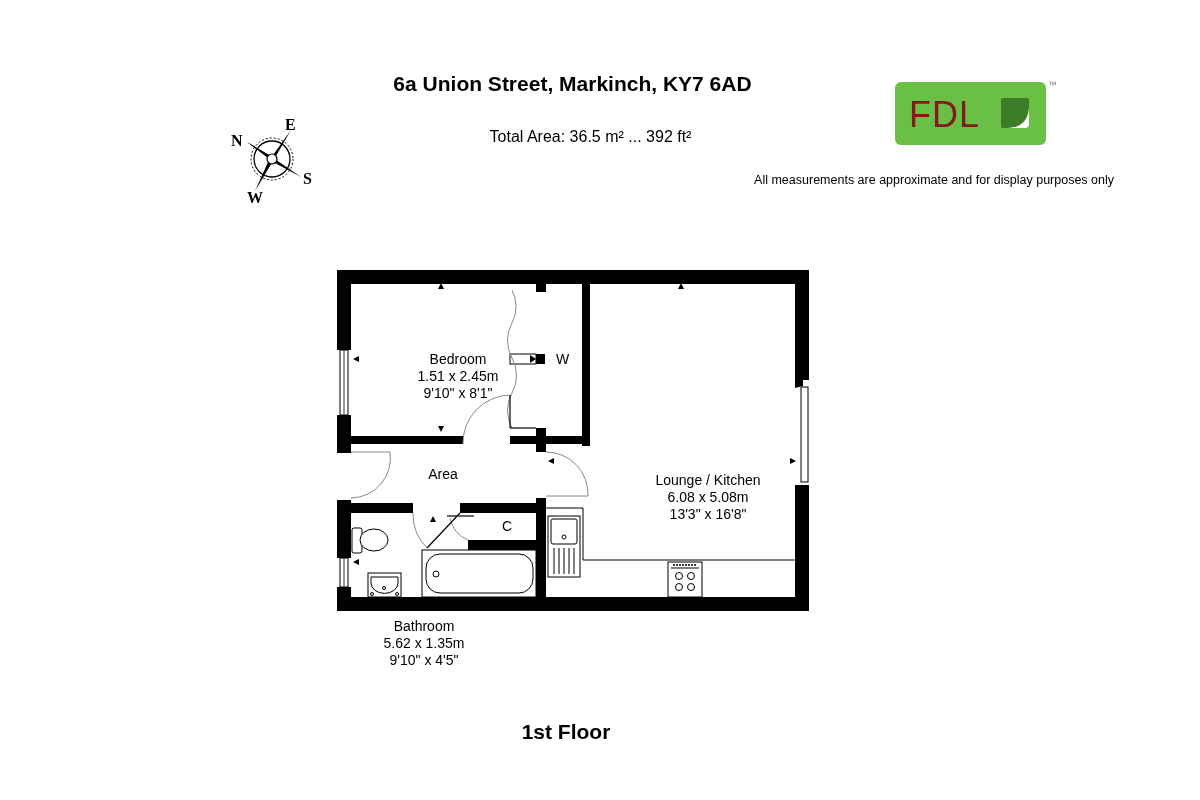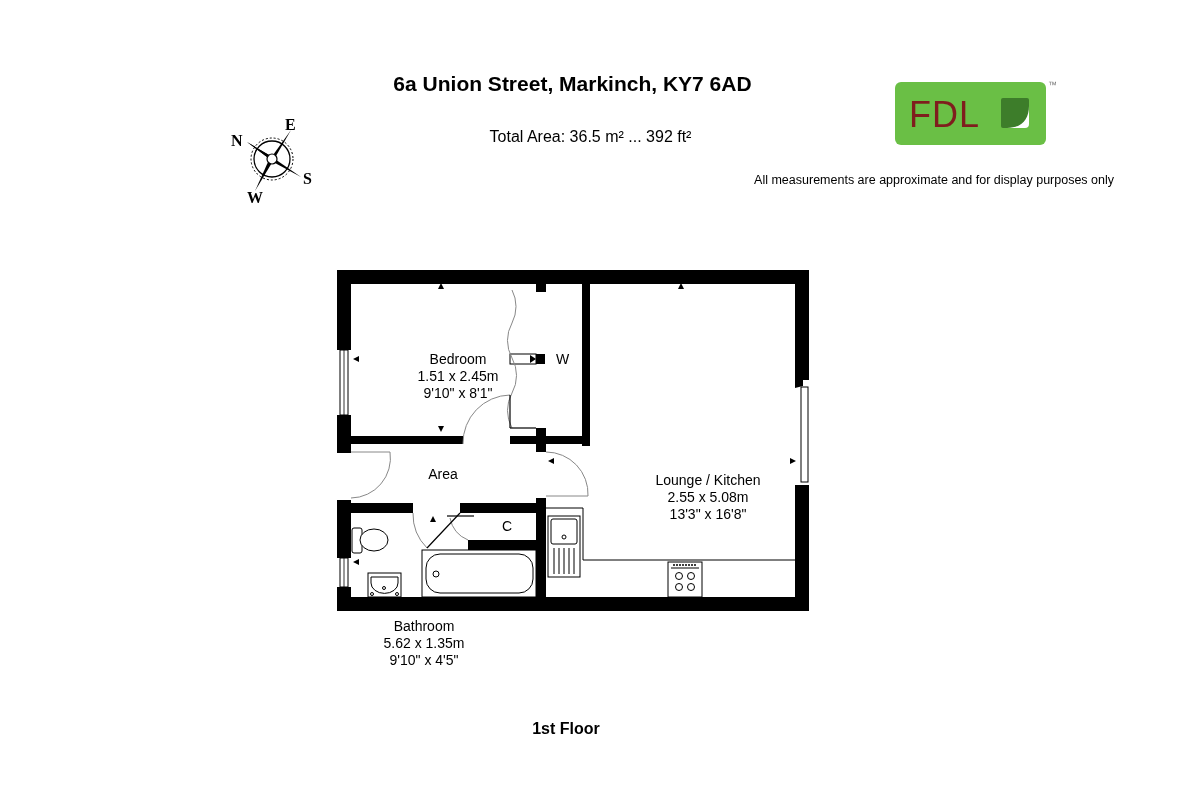--- a/index.html
+++ b/index.html
@@ -1,20 +1,20 @@
 <!DOCTYPE html>
 <html><head>
   <meta charset="utf-8">
   <style>
     html, body { margin: 0; padding: 0; background: #ffffff; }
     body { width: 1200px; height: 800px; position: relative; overflow: hidden; font-family: "Liberation Sans", sans-serif; color: #000; }
     .title { position: absolute; left: 0; width: 1145px; top: 72px; text-align: center; font-weight: bold; font-size: 21px; }
     .area { position: absolute; left: 0; width: 1123px; top: 128px; text-align: center; font-size: 16px; margin-left: 29px; }
     .disclaimer { position: absolute; left: 0; width: 1114px; top: 173px; text-align: right; font-size: 12.5px; }
-    .floor-label { position: absolute; left: 0; width: 1132px; top: 720px; text-align: center; font-weight: bold; font-size: 16px; }
+    .floor-label { position: absolute; left: 0; width: 1132px; top: 720px; text-align: center; font-weight: bold; font-size: 21px; }
     .logo { position: absolute; left: 895px; top: 82px; width: 151px; height: 63px; background: #6abf45; border-radius: 6px; }
     .logo-text { position: absolute; left: 14px; top: 12px; font-size: 36px; color: #7f1d1d; letter-spacing: 1px; }
     .logo-leaf { position: absolute; left: 104px; top: 14px; width: 32px; height: 34px; }
     .tm { position: absolute; left: 1048px; top: 80px; font-size: 9px; color: #777; }
     .compass { position: absolute; left: 225px; top: 115px; width: 100px; height: 95px; }
     .plan { position: absolute; left: 0; top: 0; width: 1200px; height: 800px; }
     .room-label { position: absolute; text-align: center; font-size: 14px; line-height: 17px; }
     .room-label div { white-space: nowrap; }
     .tag { position: absolute; font-size: 14px; }
   </style>
@@ -178,21 +178,21 @@
   <line x1="673" y1="565" x2="697" y2="565" stroke="#000" stroke-width="1.5" stroke-dasharray="2,1"></line>
 </svg>
 
 <div class="room-label" style="left:402px; top:351px; width:112px;">
   <div>Bedroom</div>
   <div>1.51 x 2.45m</div>
   <div>9'10" x 8'1"</div>
 </div>
 <div class="room-label" style="left:636px; top:440px; width:144px;margin-top:32px;">
   <div>Lounge / Kitchen</div>
-  <div>2.55 x 5.08m</div>
+  <div>6.08 x 5.08m</div>
   <div>13'3" x 16'8"</div>
 </div>
 <div class="room-label" style="left:368px; top:618px; width:112px;">
   <div>Bathroom</div>
   <div>5.62 x 1.35m</div>
   <div>9'10" x 4'5"</div>
 </div>
 <div class="room-label" style="left:413px; top:466px; width:60px;">
   <div>Area</div>
 </div>

